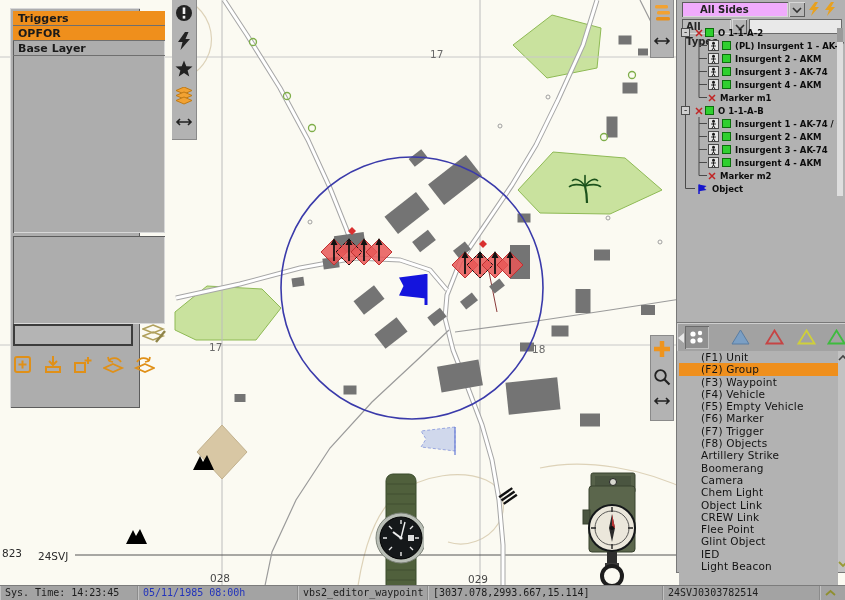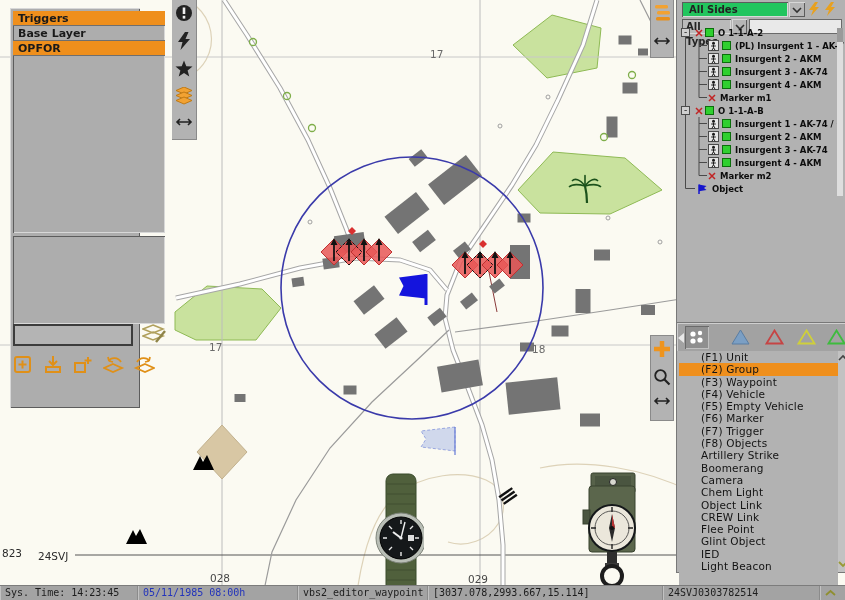--- a/index.html
+++ b/index.html
@@ -29,22 +29,22 @@
   #left-toolbar{left:172px;top:0;width:25px;height:140px;background:#b3b3b3;
       border-right:1px solid #8a8a8a;border-bottom:1px solid #8a8a8a;}
   #map-toolbar-top{left:650px;top:0;width:24px;height:58px;background:#b3b3b3;
       border:1px solid #8a8a8a;border-top:none;}
   #map-toolbar-mid{left:650px;top:335px;width:24px;height:86px;background:#b3b3b3;border:1px solid #8a8a8a;}
   .tbico{position:relative;margin:4px auto 0;width:18px;height:18px;}
 
   
   #tree-panel{left:676px;top:0;width:169px;height:322px;background:#b2b2b2;border-left:1px solid #787878;}
   .frow{position:absolute;height:15px;}
-  #sides-field{left:5px;top:2px;width:106px;background:#22c55e;font-size:10px;font-weight:bold;
-      line-height:15px;padding-left:7px;color:#222;}
+  #sides-field{left:5px;top:2px;width:106px;background:#f0abfc;font-size:10px;font-weight:bold;
+      line-height:15px;padding-left:18px;color:#222;}
   #sides-drop{left:112px;top:2px;width:16px;background:#b6b6b6;text-align:center;}
   #filter-ico1{left:131px;top:2px;} #filter-ico2{left:147px;top:2px;}
   #types-field{left:5px;top:19px;width:49px;background:#bababa;font-size:10px;font-weight:bold;
       line-height:15px;padding-left:4px;color:#222;}
   #types-drop{left:55px;top:19px;width:15px;background:#b6b6b6;text-align:center;}
   #tree-search{position:absolute;left:72px;top:19px;width:93px;height:15px;border:1px solid #6a6a6a;
       background:#e9e9e9;font-size:10px;padding:0 2px;font-family:"DejaVu Sans Mono",monospace;}
   #tree{position:absolute;left:2px;top:26px;width:165px;height:172px;}
   #tree-lines{position:absolute;left:0;top:0;}
   .trow{position:absolute;left:0;width:165px;height:13px;overflow:hidden;}
@@ -304,22 +304,22 @@
     <div class="tbico" style="margin-top:8px">
       <svg width="18" height="14">
           <path d="M2,7 H16 M5,4 L2,7 L5,10 M13,4 L16,7 L13,10" stroke="#222" stroke-width="1.6" fill="none"></path>
         </svg>
     </div>
   </div>
 
   <div id="left-panel" class="panel bevout">
     <div id="layer-list" class="bevin">
         <div class="lrow hl">Triggers</div>
+        <div class="lrow hl">OPFOR</div>
         <div class="lrow">Base Layer</div>
-        <div class="lrow hl">OPFOR</div>
       </div>
     <div id="layer-list2" class="bevin"></div>
     <input id="layer-filter" value="" style="">
     <div id="layer-edit-icon">
       <svg width="26" height="26">
         <polygon points="11,3 21,7 11,11 1,7" fill="none" stroke="#b0a05c" stroke-width="1.6"></polygon>
         <polygon points="11,10 21,14 11,18 1,14" fill="none" stroke="#b0a05c" stroke-width="1.6"></polygon>
         <path d="M14,20 L23,9" stroke="#8f8448" stroke-width="2.4"></path>
         </svg>
     </div>

